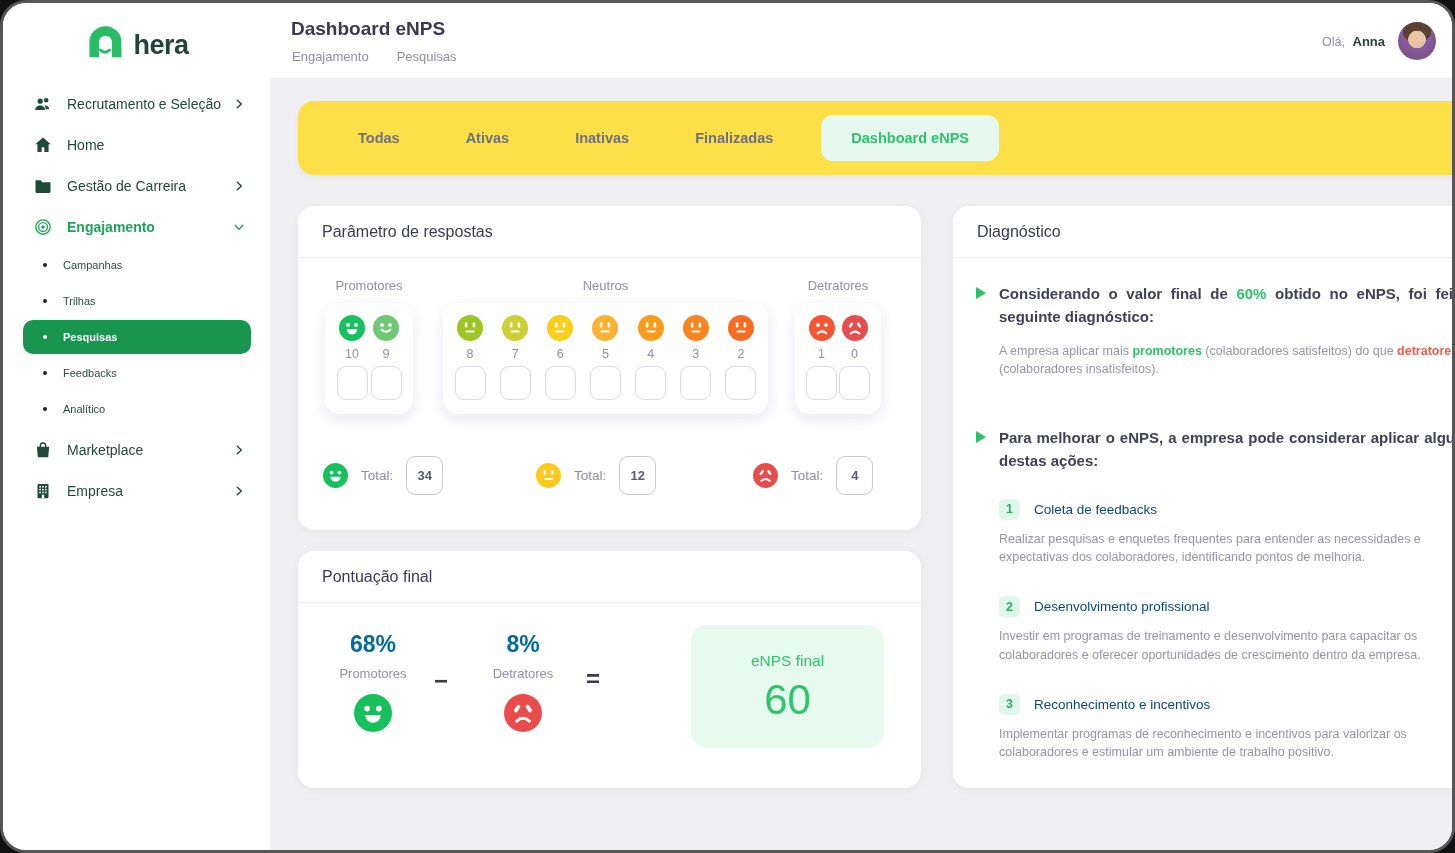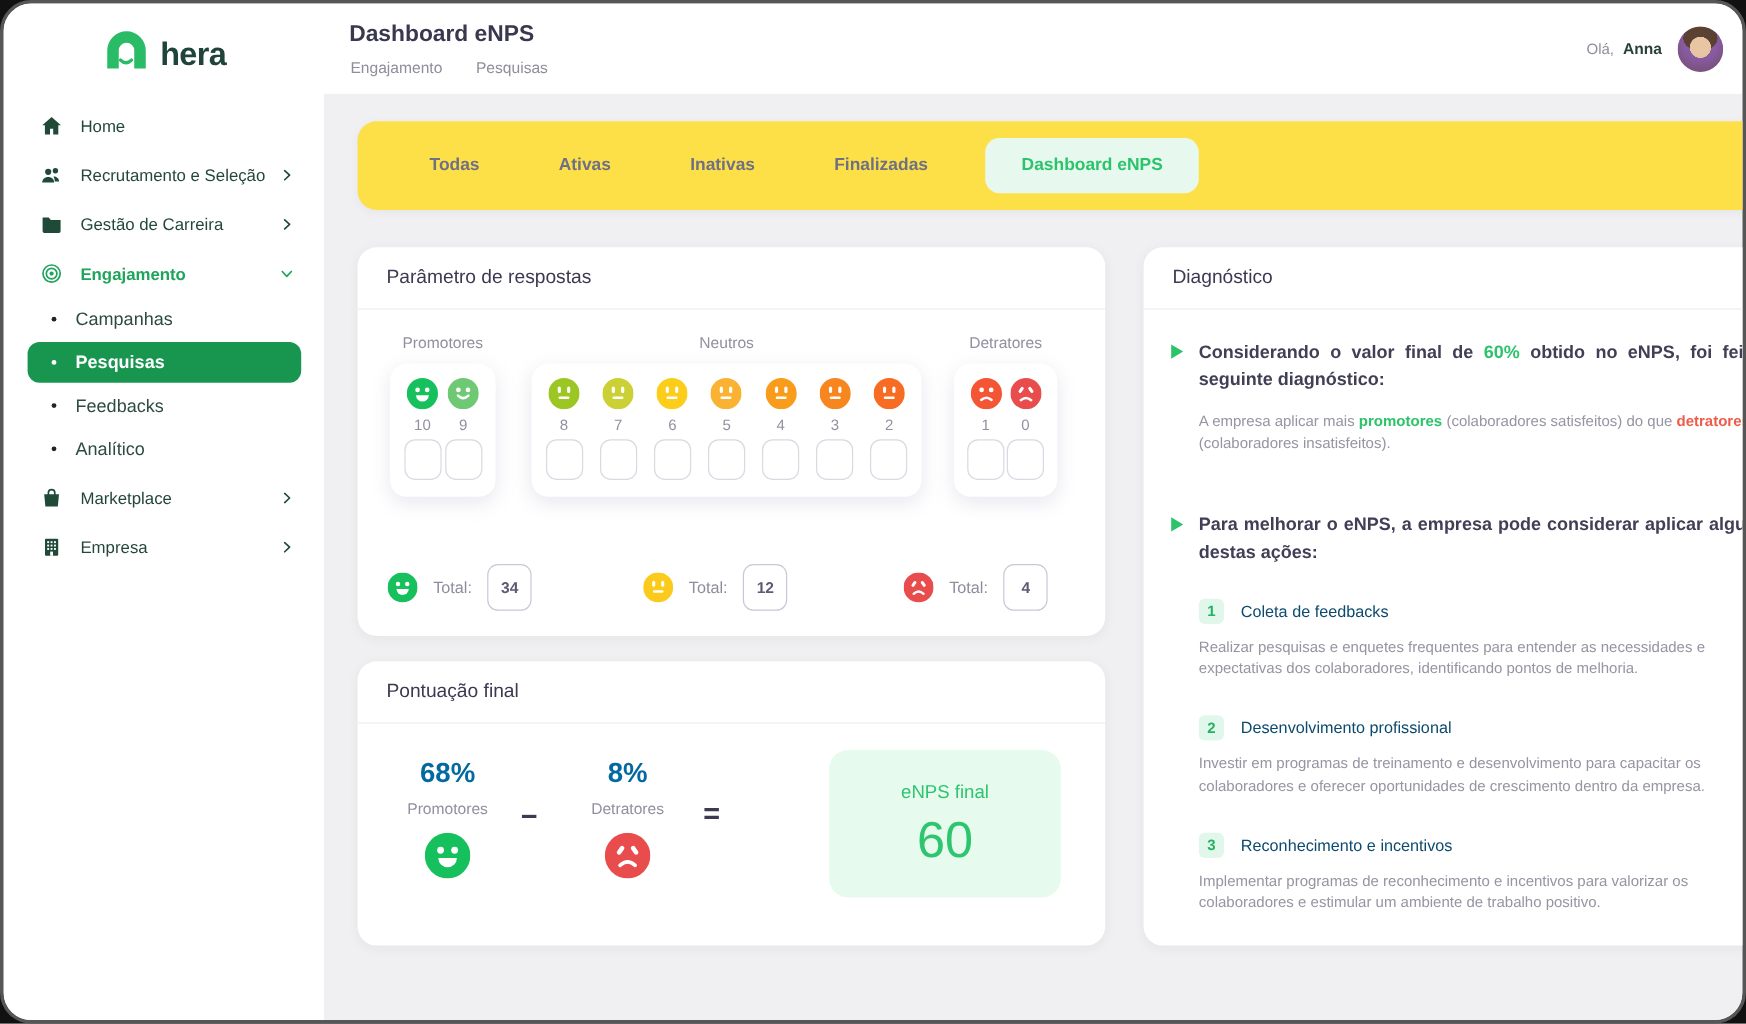--- a/index.html
+++ b/index.html
@@ -18,21 +18,21 @@
   .sidebar { position:absolute; left:0; top:0; width:267px; height:100%; background:#fff; z-index:3; }
   .logo { display:flex; align-items:center; gap:7px; margin:20px auto 0; width:fit-content; }
   .logo-word { font-size:27px; font-weight:bold; color:#20433a; letter-spacing:-0.5px; }
   .nav { margin-top:16px; }
   .nav-item { display:flex; align-items:center; height:41px; padding:0 24px 0 30px; color:#24473b; font-size:14px; cursor:pointer; }
   .nav-item .nicon { width:20px; height:20px; margin-right:14px; display:flex; }
   .nav-item .nicon svg { width:20px; height:20px; }
   .nav-item .chev { margin-left:auto; display:flex; }
   .nav-item .chev svg { width:14px; height:14px; }
   .nav-item.accent .nlabel { color:#1fa45b; font-weight:bold; }
-  .sub-item { display:flex; align-items:center; height:36px; margin:0 19px 0 20px; padding-left:20px; color:#2d4c40; font-size:15px; cursor:pointer; }
+  .sub-item { display:flex; align-items:center; height:36px; margin:0 19px 0 20px; padding-left:20px; color:#2d4c40; font-size:11px; cursor:pointer; }
   .sub-item .dot { width:4px; height:4px; border-radius:50%; background:#23241f; margin-right:16px; }
   .sub-item.selected { background:#18954e; border-radius:10px; height:34px; margin-top:1px; margin-bottom:1px; }
   .sub-item.selected .slabel { color:#fff; font-weight:bold; }
   .sub-item.selected .dot { background:#fff; }
 
   
   .main-header { position:absolute; left:267px; top:0; right:0; height:75px; background:#fff; z-index:2; }
   .hd-title { position:absolute; left:21px; top:15px; font-size:19px; font-weight:bold; color:#39384f; }
   .hd-crumbs { position:absolute; left:22px; top:46px; font-size:13px; color:#8f8f9c; display:flex; gap:28px; }
   .hd-user { position:absolute; right:16px; top:50%; transform:translateY(-50%); display:flex; align-items:center; gap:13px; }
@@ -66,21 +66,21 @@
   .group.g-neut { left:145px; width:325px; }
   .group.g-detr { left:497px; width:86px; }
   .scale-col { display:flex; flex-direction:column; align-items:center; width:34px; }
   .face { display:inline-block; }
   .face svg { display:block; width:100%; height:100%; }
   .f26 { width:26px; height:26px; }
   .f24 { width:25px; height:25px; }
   .f38 { width:38px; height:38px; }
   .scale-num { font-size:12.5px; color:#9090a1; margin:6px 0 5px; }
   .scale-input { width:31px; height:34px; border:1.5px solid #d9d9e2; border-radius:9px; background:#fff; cursor:text; }
-  .totals { position:absolute; left:0; right:0; top:264px; height:44px; }
+  .totals { position:absolute; left:0; right:0; top:250px; height:44px; }
   .tcluster { position:absolute; top:0; display:flex; align-items:center; gap:13px; }
   .tc-1 { left:25px; } .tc-2 { left:238px; } .tc-3 { left:455px; }
   .tlabel { font-size:13.5px; color:#8d8d9d; }
   .tbox { min-width:37px; height:39px; border:1.5px solid #c9c9d6; border-radius:9px; display:flex; align-items:center; justify-content:center;
     font-size:13px; font-weight:bold; color:#5a5a72; padding:0 7px; cursor:text; }
 
   
   #score-card { left:28px; top:473px; width:623px; height:237px; }
   .sc-body { position:relative; height:185px; }
   .sc-block { position:absolute; top:28px; width:120px; text-align:center; }
@@ -128,41 +128,41 @@
           <path d="M18.5 32.5 q5.5 5.5 11 0" stroke="#2abb66" stroke-width="3.4" stroke-linecap="round" fill="none"></path>
         </svg>
       </span>
       <span class="logo-word">hera</span>
     </div>
 
     <nav class="nav">
       <div class="nav-item">
         <span class="nicon">
           <svg viewBox="0 0 24 24" fill="#1f4a38">
-              <path d="M12 3 L21.3 11.2 h-2.6 V20.5 h-5.1 v-5.8 h-3.2 v5.8 H5.3 V11.2 H2.7 Z"></path>
-            </svg>
-        </span>
-        <span class="nlabel">Home</span>
-      </div>
-
-      <div class="nav-item">
-        <span class="nicon">
-          <svg viewBox="0 0 24 24" fill="#1f4a38">
             <circle cx="15.8" cy="7.6" r="2.7"></circle>
             <path d="M13.9 13.4 c3.2 0 5.6 2 5.6 5 h-4.2 c-.2-2-.7-3.7-1.4-5z"></path>
             <circle cx="8.6" cy="8.6" r="3.1"></circle>
             <path d="M2.6 19.2 c0-3.3 2.7-5.4 6-5.4 s6 2.1 6 5.4 z"></path>
           </svg>
         </span>
         <span class="nlabel">Recrutamento e Seleção</span>
         <span class="chev">
           <svg viewBox="0 0 24 24" fill="none" stroke="#23493a" stroke-width="2.4" stroke-linecap="round" stroke-linejoin="round">
               <polyline points="9 5.5 16 12 9 18.5"></polyline>
             </svg>
         </span>
+      </div>
+
+      <div class="nav-item">
+        <span class="nicon">
+          <svg viewBox="0 0 24 24" fill="#1f4a38">
+              <path d="M12 3 L21.3 11.2 h-2.6 V20.5 h-5.1 v-5.8 h-3.2 v5.8 H5.3 V11.2 H2.7 Z"></path>
+            </svg>
+        </span>
+        <span class="nlabel">Home</span>
       </div>
 
       <div class="nav-item">
         <span class="nicon">
           <svg viewBox="0 0 24 24" fill="#1f4a38">
               <path d="M3 5.2 h6.2 l2 2.4 H21 V18.8 a1.7 1.7 0 0 1 -1.7 1.7 H4.7 A1.7 1.7 0 0 1 3 18.8 Z"></path>
             </svg>
         </span>
         <span class="nlabel">Gestão de Carreira</span>
         <span class="chev">
@@ -184,20 +184,24 @@
         <span class="chev">
           <svg viewBox="0 0 24 24" fill="none" stroke="#1fa45b" stroke-width="2.4" stroke-linecap="round" stroke-linejoin="round">
               <polyline points="5.5 9 12 16 18.5 9"></polyline>
             </svg>
         </span>
       </div>
 
       <div class="sub-item">
         <span class="dot"></span>
         <span class="slabel">Campanhas</span>
+      </div>
+      <div class="sub-item">
+        <span class="dot"></span>
+        <span class="slabel">Trilhas</span>
       </div>
       <div class="sub-item selected">
         <span class="dot"></span>
         <span class="slabel">Pesquisas</span>
       </div>
       <div class="sub-item">
         <span class="dot"></span>
         <span class="slabel">Feedbacks</span>
       </div>
       <div class="sub-item">

